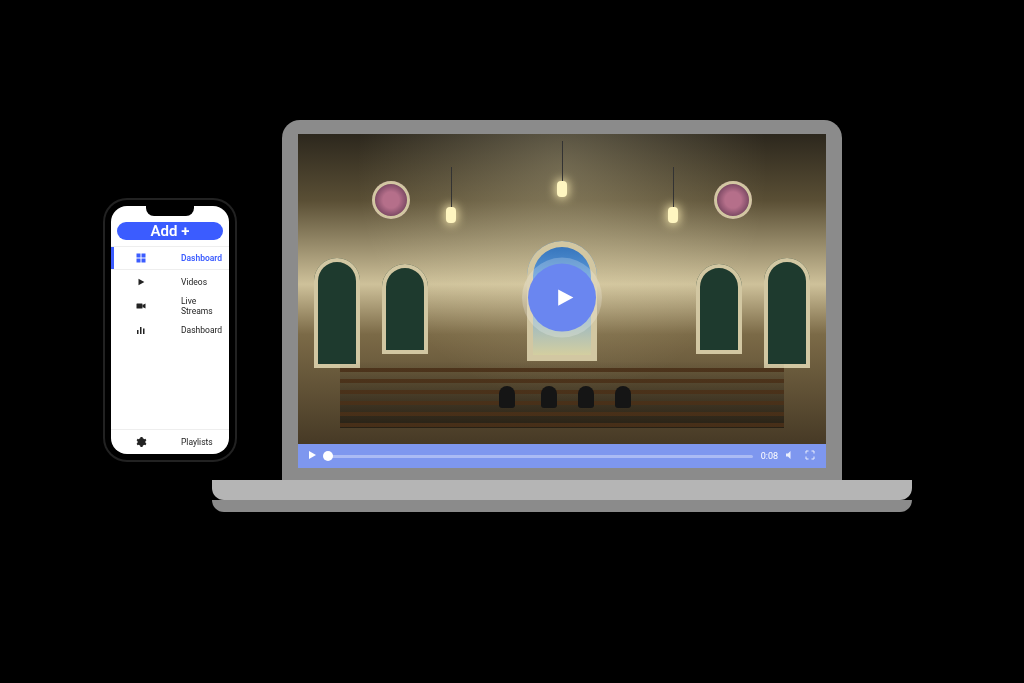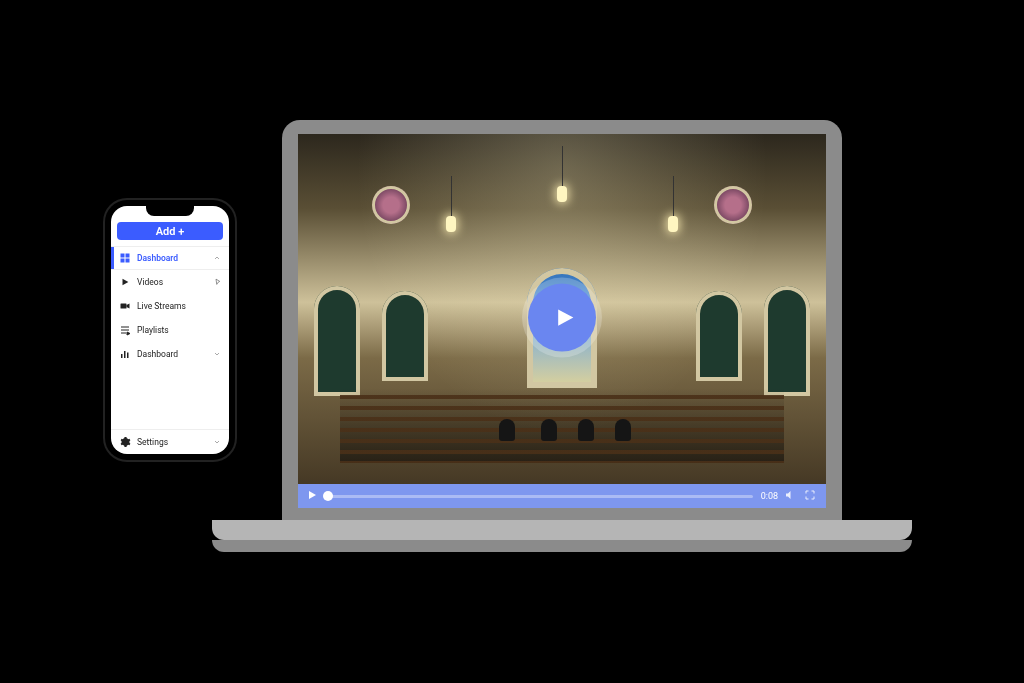--- a/index.html
+++ b/index.html
@@ -43,43 +43,44 @@
     height: 10px;
     background: #000;
     border-radius: 0 0 8px 8px;
     z-index: 3;
   }
   .phone-top { height: 12px; }
   .add-btn {
     margin: 4px 6px 6px 6px;
     background: #3b5cff;
     color: #fff;
-    font-size: 11px;
+    font-size: 15px;
     font-weight: 600;
     height: 18px;
-    border-radius: 4px;
+    border-radius: 9px;
     display: flex;
     align-items: center;
     justify-content: center;
     cursor: pointer;
   }
   .nav {
     flex: 1;
     display: flex;
     flex-direction: column;
   }
   .nav-item {
     display: flex;
     align-items: center;
-    padding: 0 8px;
+    padding: 0 24px;
     height: 24px;
     font-size: 8.5px;
     color: #222;
     cursor: pointer;
     position: relative;
+    gap: 28px;
   }
   .nav-item.active {
     color: #3b5cff;
     font-weight: 600;
     border-top: 1px solid #eee;
     border-bottom: 1px solid #eee;
   }
   .nav-item.active::before {
     content: "";
     position: absolute;
@@ -105,21 +106,21 @@
   .nav-divider { height: 1px; background: #eee; }
 
   
   .laptop {
     position: absolute;
     top: 120px;
     left: 282px;
   }
   .laptop-lid {
     width: 560px;
-    height: 400px;
+    height: 360px;
     background: #8b8b8b;
     border-radius: 18px 18px 0 0;
     padding: 14px 16px 12px 16px;
   }
   .laptop-screen {
     width: 100%;
     height: 100%;
     background: #000;
     position: relative;
     overflow: hidden;
@@ -251,31 +252,20 @@
         <span class="nav-icon">
           <svg viewBox="0 0 24 24" width="12" height="12" fill="#222">
               <rect x="3" y="7" width="12" height="10" rx="1"></rect>
               <polygon points="15,10 21,7 21,17 15,14"></polygon>
             </svg>
         </span>
         <span>Live Streams</span>
       </div>
 
 
-      <div class="nav-item">
-        <span class="nav-icon">
-          <svg viewBox="0 0 24 24" width="12" height="12" fill="none" stroke="#222" stroke-width="2">
-              <line x1="4" y1="6" x2="20" y2="6"></line>
-              <line x1="4" y1="12" x2="20" y2="12"></line>
-              <line x1="4" y1="18" x2="14" y2="18"></line>
-              <polygon points="16,16 22,19 16,22" fill="#222"></polygon>
-            </svg>
-        </span>
-        <span>Playlists</span>
-      </div>
 
       <div class="nav-item">
         <span class="nav-icon">
           <svg viewBox="0 0 24 24" width="12" height="12" fill="#222">
               <rect x="4" y="12" width="3" height="8"></rect>
               <rect x="10" y="6" width="3" height="14"></rect>
               <rect x="16" y="9" width="3" height="11"></rect>
             </svg>
         </span>
         <span>Dashboard</span>
@@ -289,21 +279,21 @@
 
       <div class="nav-spacer"></div>
       <div class="nav-divider"></div>
 
       <div class="nav-item">
         <span class="nav-icon">
           <svg viewBox="0 0 24 24" width="12" height="12" fill="#222">
               <path d="M12 8a4 4 0 100 8 4 4 0 000-8zm9 4a7 7 0 00-.2-1.7l2-1.6-2-3.4-2.4 1a7 7 0 00-2.9-1.7L15 2h-4l-.5 2.6A7 7 0 007.6 6.3l-2.4-1-2 3.4 2 1.6A7 7 0 005 12c0 .6.1 1.1.2 1.7l-2 1.6 2 3.4 2.4-1a7 7 0 002.9 1.7L11 22h4l.5-2.6a7 7 0 002.9-1.7l2.4 1 2-3.4-2-1.6c.1-.6.2-1.1.2-1.7z"></path>
             </svg>
         </span>
-        <span>Settings</span>
+        <span>Playlists</span>
         <span class="nav-caret">
           <svg viewBox="0 0 24 24" width="8" height="8" fill="none" stroke="#555" stroke-width="3">
               <polyline points="6 9 12 15 18 9"></polyline>
             </svg>
         </span>
       </div>
     </div>
   </div>
 </div>
 

